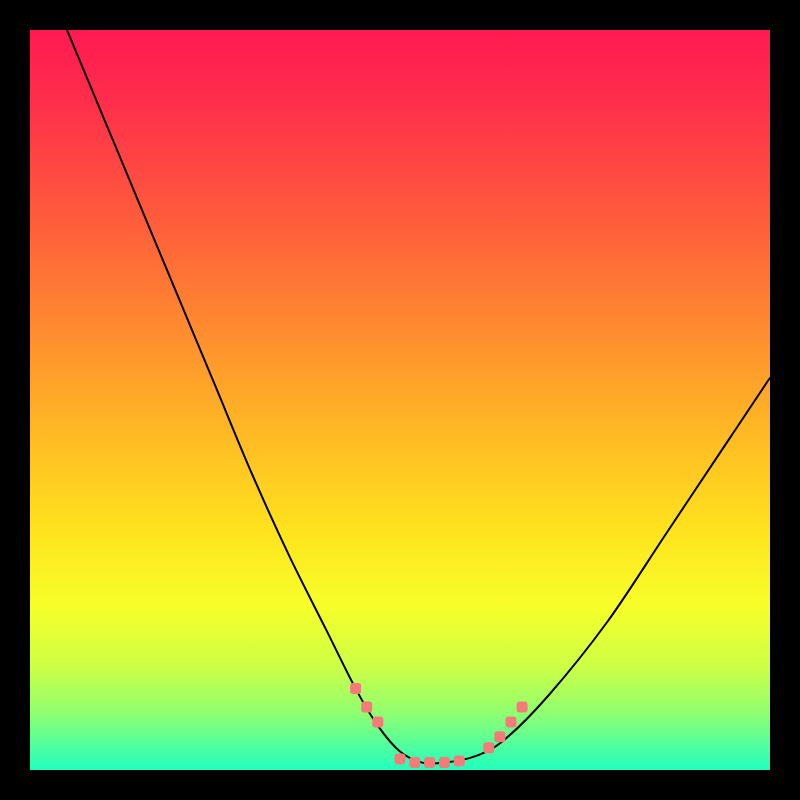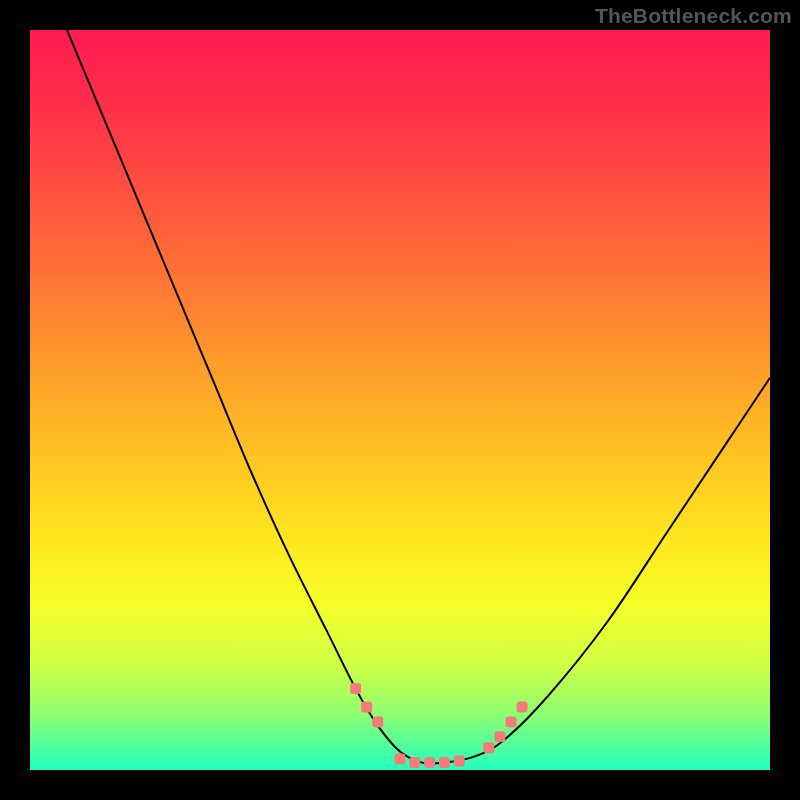--- a/index.html
+++ b/index.html
@@ -74,15 +74,14 @@
           <rect x="408.90000000000003" y="727.1" width="11" height="11" rx="3" fill="#f47b78"></rect>
           <rect x="423.7" y="725.62" width="11" height="11" rx="3" fill="#f47b78"></rect>
           <rect x="453.3" y="712.3" width="11" height="11" rx="3" fill="#f47b78"></rect>
           <rect x="464.40000000000003" y="701.2" width="11" height="11" rx="3" fill="#f47b78"></rect>
           <rect x="475.5" y="686.4" width="11" height="11" rx="3" fill="#f47b78"></rect>
           <rect x="486.6" y="671.6" width="11" height="11" rx="3" fill="#f47b78"></rect>
         </g>
     </svg>
   </div>
 
-  <div class="watermark">TheBottleneck.com</div>
 
 </div>
 
 </body></html>

